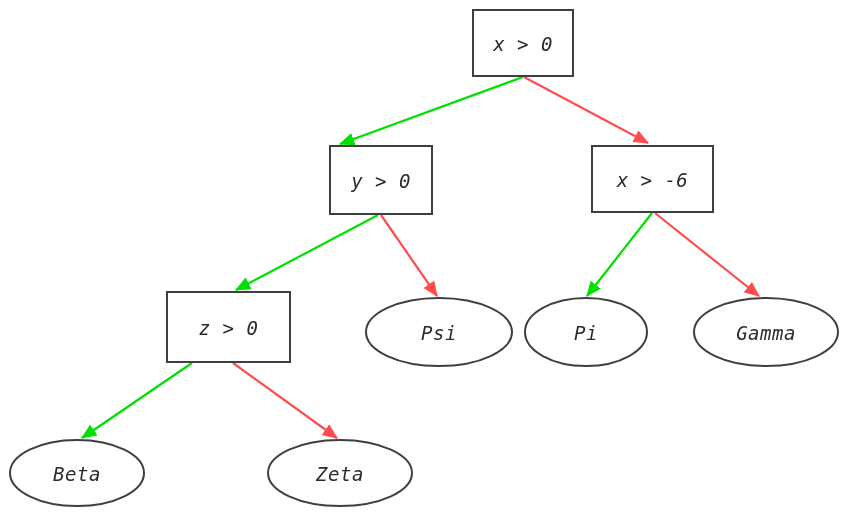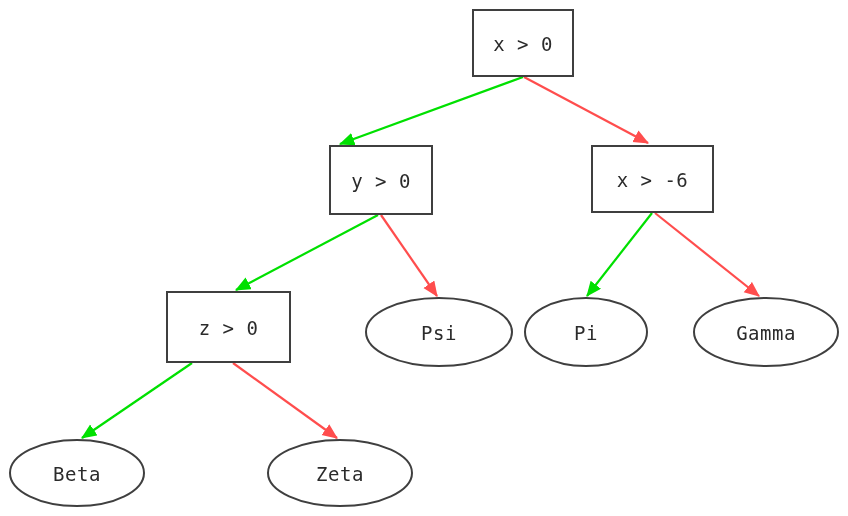--- a/index.html
+++ b/index.html
@@ -11,20 +11,21 @@
     width: 848px;
     height: 516px;
     font-family: "DejaVu Sans Mono", monospace;
     overflow: hidden;
   }
   #canvas {
     position: relative;
     width: 848px;
     height: 432px;
     background: #ffffff;
+    font-style: italic;
   }
   #graph-svg {
     position: absolute;
     top: 0;
     left: 0;
     width: 848px;
     height: 516px;
   }
   .node-shape {
     fill: #ffffff;

